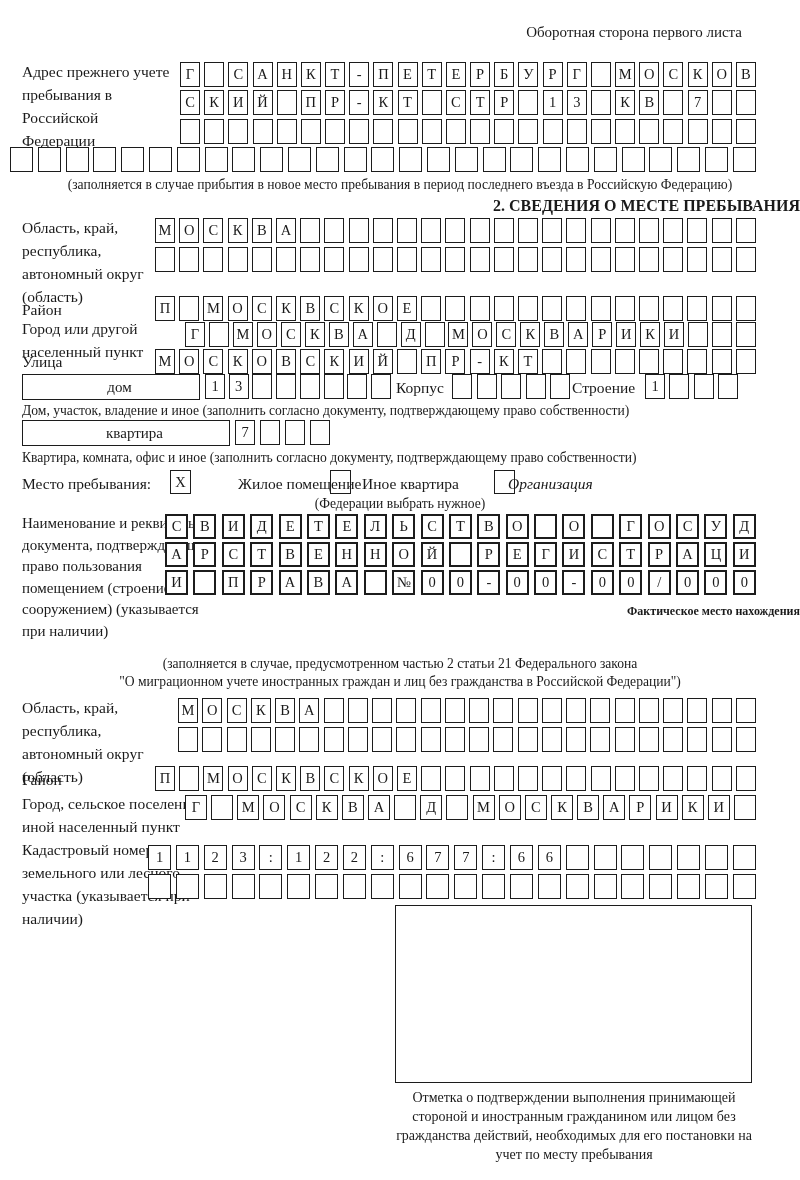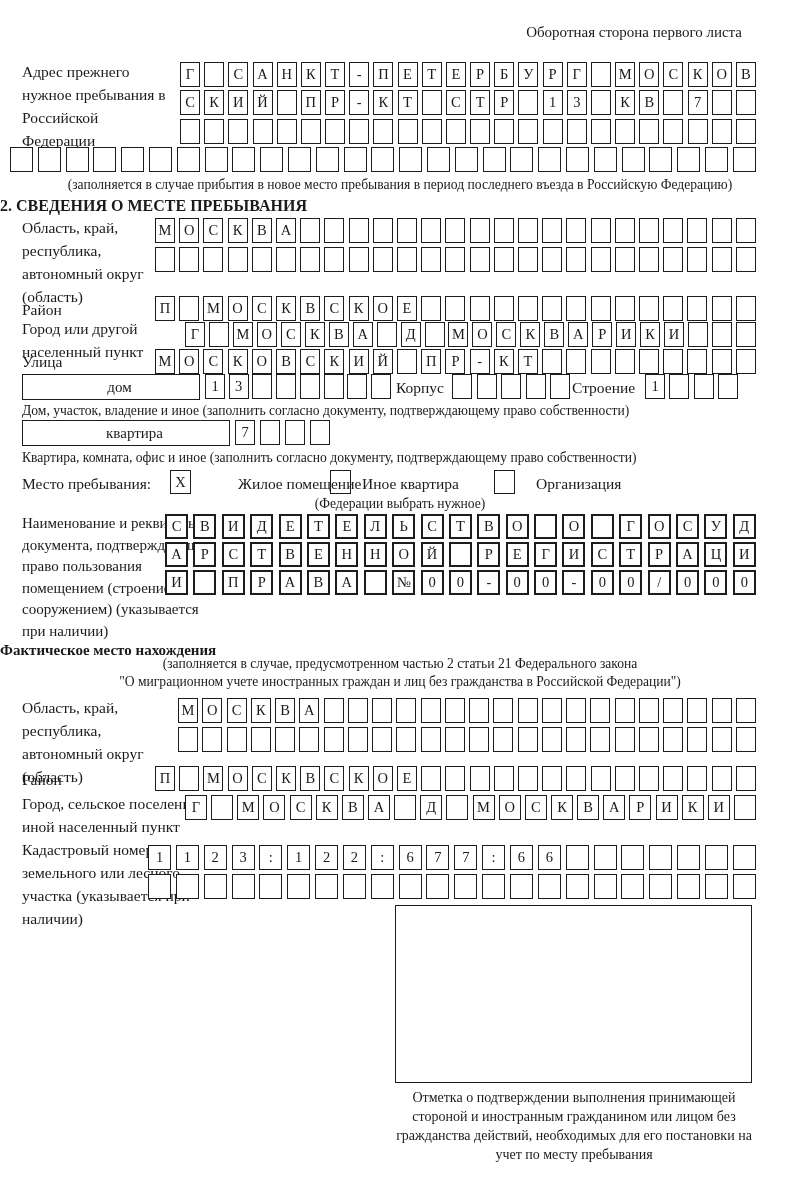--- a/index.html
+++ b/index.html
@@ -1,21 +1,21 @@
 <!DOCTYPE html>
 <html><head>
 <meta charset="utf-8">
 <style>
   html,body{margin:0;padding:0;background:#ffffff;}
   body{font-family:"Liberation Serif","DejaVu Serif",serif;color:#1a1a1a;}
   .page{position:relative;width:800px;height:1180px;background:#fff;overflow:hidden;}
   .abs{position:absolute;}
   .lbl{font-size:15.5px;line-height:23px;}
   .small{font-size:13.6px;}
-  .hdr{font-weight:bold;font-size:16px;text-align:left;width:800px;left:0;}
+  .hdr{font-weight:bold;font-size:16px;text-align:right;width:800px;left:0;}
   .ctr{text-align:center;}
   
   .grid{position:absolute;display:flex;justify-content:space-between;}
   .cell{width:20px;height:25px;border:1.5px solid #1c1c1c;display:flex;align-items:center;justify-content:center;
         font-size:14.5px;background:#fff;box-sizing:border-box;}
   .wide .cell{width:23px;}
   .w22 .cell{width:22px;}
   .bold .cell{border-width:2.3px;}
   
   .g-prev-1{left:180px;top:62px;width:576px;}
@@ -50,21 +50,21 @@
       justify-content:center;font-size:14.5px;box-sizing:border-box;}
   .stamp{position:absolute;left:395px;top:905px;width:357px;height:178px;border:1.6px solid #1c1c1c;box-sizing:border-box;}
 </style>
 </head>
 <body>
 
 <div class="page">
 
   <div class="abs" style="top:24px;right:58px;font-size:15px;">Оборотная сторона первого листа</div>
 
-  <div class="abs lbl" style="left:22px;top:60px;width:152px;">Адрес прежнего нужное пребывания в Российской Федерации</div>
+  <div class="abs lbl" style="left:22px;top:60px;width:152px;">Адрес прежнего учете пребывания в Российской Федерации</div>
   <div class="grid g-prev-1">
       <div class="cell">Г</div>
       <div class="cell"></div>
       <div class="cell">С</div>
       <div class="cell">А</div>
       <div class="cell">Н</div>
       <div class="cell">К</div>
       <div class="cell">Т</div>
       <div class="cell">-</div>
       <div class="cell">П</div>
@@ -347,21 +347,21 @@
       <div class="cell"></div>
     </div>
   <div class="abs small" style="left:22px;top:450px;">Квартира, комната, офис и иное (заполнить согласно документу, подтверждающему право собственности)</div>
 
   <div class="abs lbl" style="left:22px;top:472px;">Место пребывания:</div>
   <div class="cb" style="left:170px;top:470px;">X</div>
   <div class="abs lbl" style="left:202px;top:472px;margin-left:36px;">Жилое помещение</div>
   <div class="cb" style="left:330px;top:470px;"></div>
   <div class="abs lbl" style="left:362px;top:472px;">Иное квартира</div>
   <div class="cb" style="left:494px;top:470px;"></div>
-  <div class="abs lbl" style="left:536px;top:472px;">Организация</div>
+  <div class="abs lbl" style="left:508px;top:472px;font-style:italic;">Организация</div>
   <div class="abs small ctr" style="left:150px;top:496px;width:500px;">(Федерации выбрать нужное)</div>
 
   <div class="abs" style="left:22px;top:513px;width:200px;font-size:15px;line-height:21.5px;">Наименование и реквизиты документа, подтверждающего право пользования помещением (строением, сооружением) (указывается при наличии)</div>
   <div class="grid g-doc-1 wide bold">
       <div class="cell">С</div>
       <div class="cell">В</div>
       <div class="cell">И</div>
       <div class="cell">Д</div>
       <div class="cell">Е</div>
       <div class="cell">Т</div>
@@ -421,21 +421,21 @@
       <div class="cell">0</div>
       <div class="cell">-</div>
       <div class="cell">0</div>
       <div class="cell">0</div>
       <div class="cell">/</div>
       <div class="cell">0</div>
       <div class="cell">0</div>
       <div class="cell">0</div>
     </div>
 
-  <div class="abs hdr" style="top:642px;font-size:15px;">Фактическое место нахождения</div>
+  <div class="abs hdr" style="top:604px;font-size:12px;">Фактическое место нахождения</div>
   <div class="abs small ctr" style="left:10px;top:656px;width:780px;">(заполняется в случае, предусмотренном частью 2 статьи 21 Федерального закона</div>
   <div class="abs small ctr" style="left:10px;top:674px;width:780px;">"О миграционном учете иностранных граждан и лиц без гражданства в Российской Федерации")</div>
 
   <div class="abs lbl" style="left:22px;top:696px;width:158px;">Область, край, республика, автономный округ (область)</div>
   <div class="grid g-obl2-1">
       <div class="cell">М</div>
       <div class="cell">О</div>
       <div class="cell">С</div>
       <div class="cell">К</div>
       <div class="cell">В</div>

